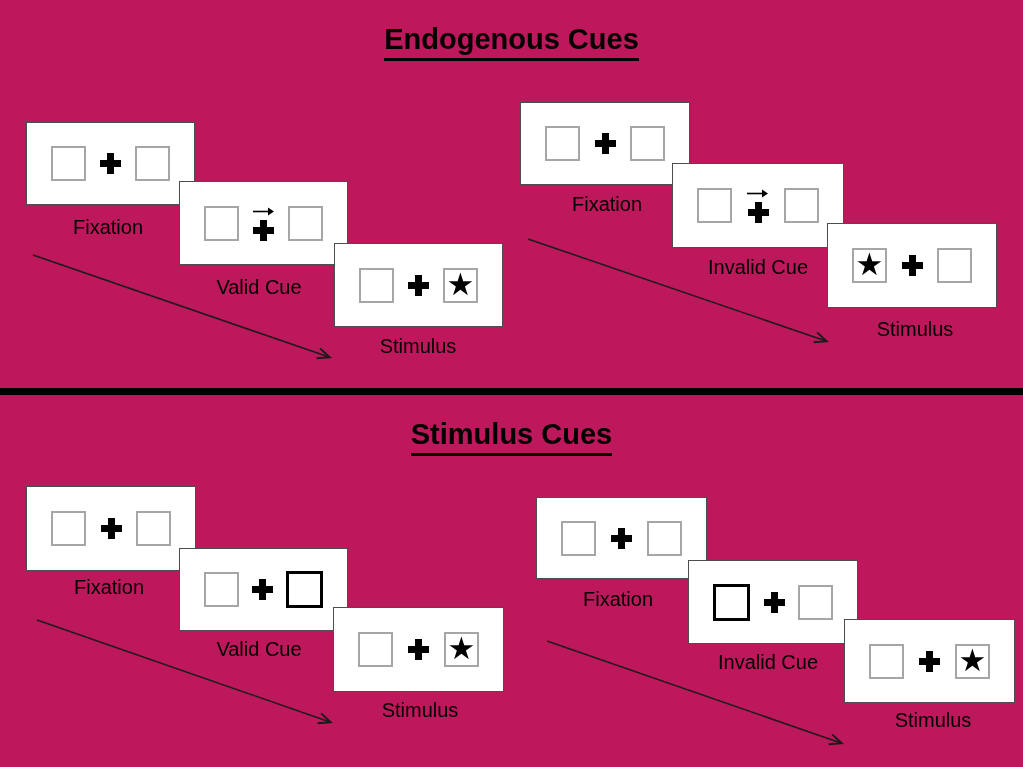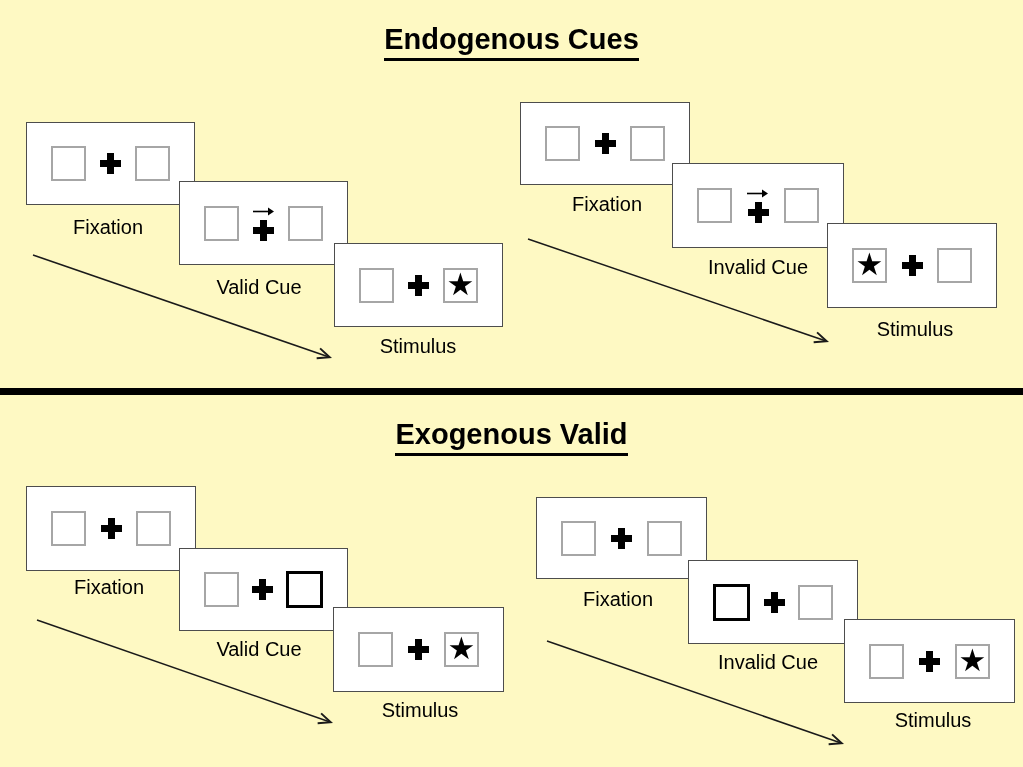--- a/index.html
+++ b/index.html
@@ -5,21 +5,21 @@
   html, body {
     margin: 0; padding: 0;
     width: 1023px; height: 767px;
     background: #ffffff;
     font-family: "Liberation Sans", sans-serif;
     overflow: hidden;
   }
   .canvas {
     position: relative;
     width: 1023px; height: 767px;
-    background: #fef9c3;
+    background: #be185d;
   }
   .title {
     position: absolute;
     left: 0; width: 100%;
     text-align: center;
     z-index: 5;
   }
   .title span {
     display: inline-block;
     font-size: 29px;
@@ -110,21 +110,21 @@
 </style>
 </head>
 <body>
 
 <div class="canvas">
 
   <div class="title" style="top:24px;">
     <span>Endogenous Cues</span>
   </div>
   <div class="title" style="top:419px;">
-    <span>Exogenous Valid</span>
+    <span>Stimulus Cues</span>
   </div>
 
   <div class="divider"></div>
 
   <svg class="tarrow" style="left:26px;top:248px;" width="314" height="118">
     <defs>
       <marker id="ah1" markerWidth="12" markerHeight="12" refX="8.5" refY="4.5" orient="auto">
         <path d="M1,1 L9,4.5 L1,8" fill="none" stroke="#1a1a1a" stroke-width="1.3"></path>
       </marker>
     </defs>

